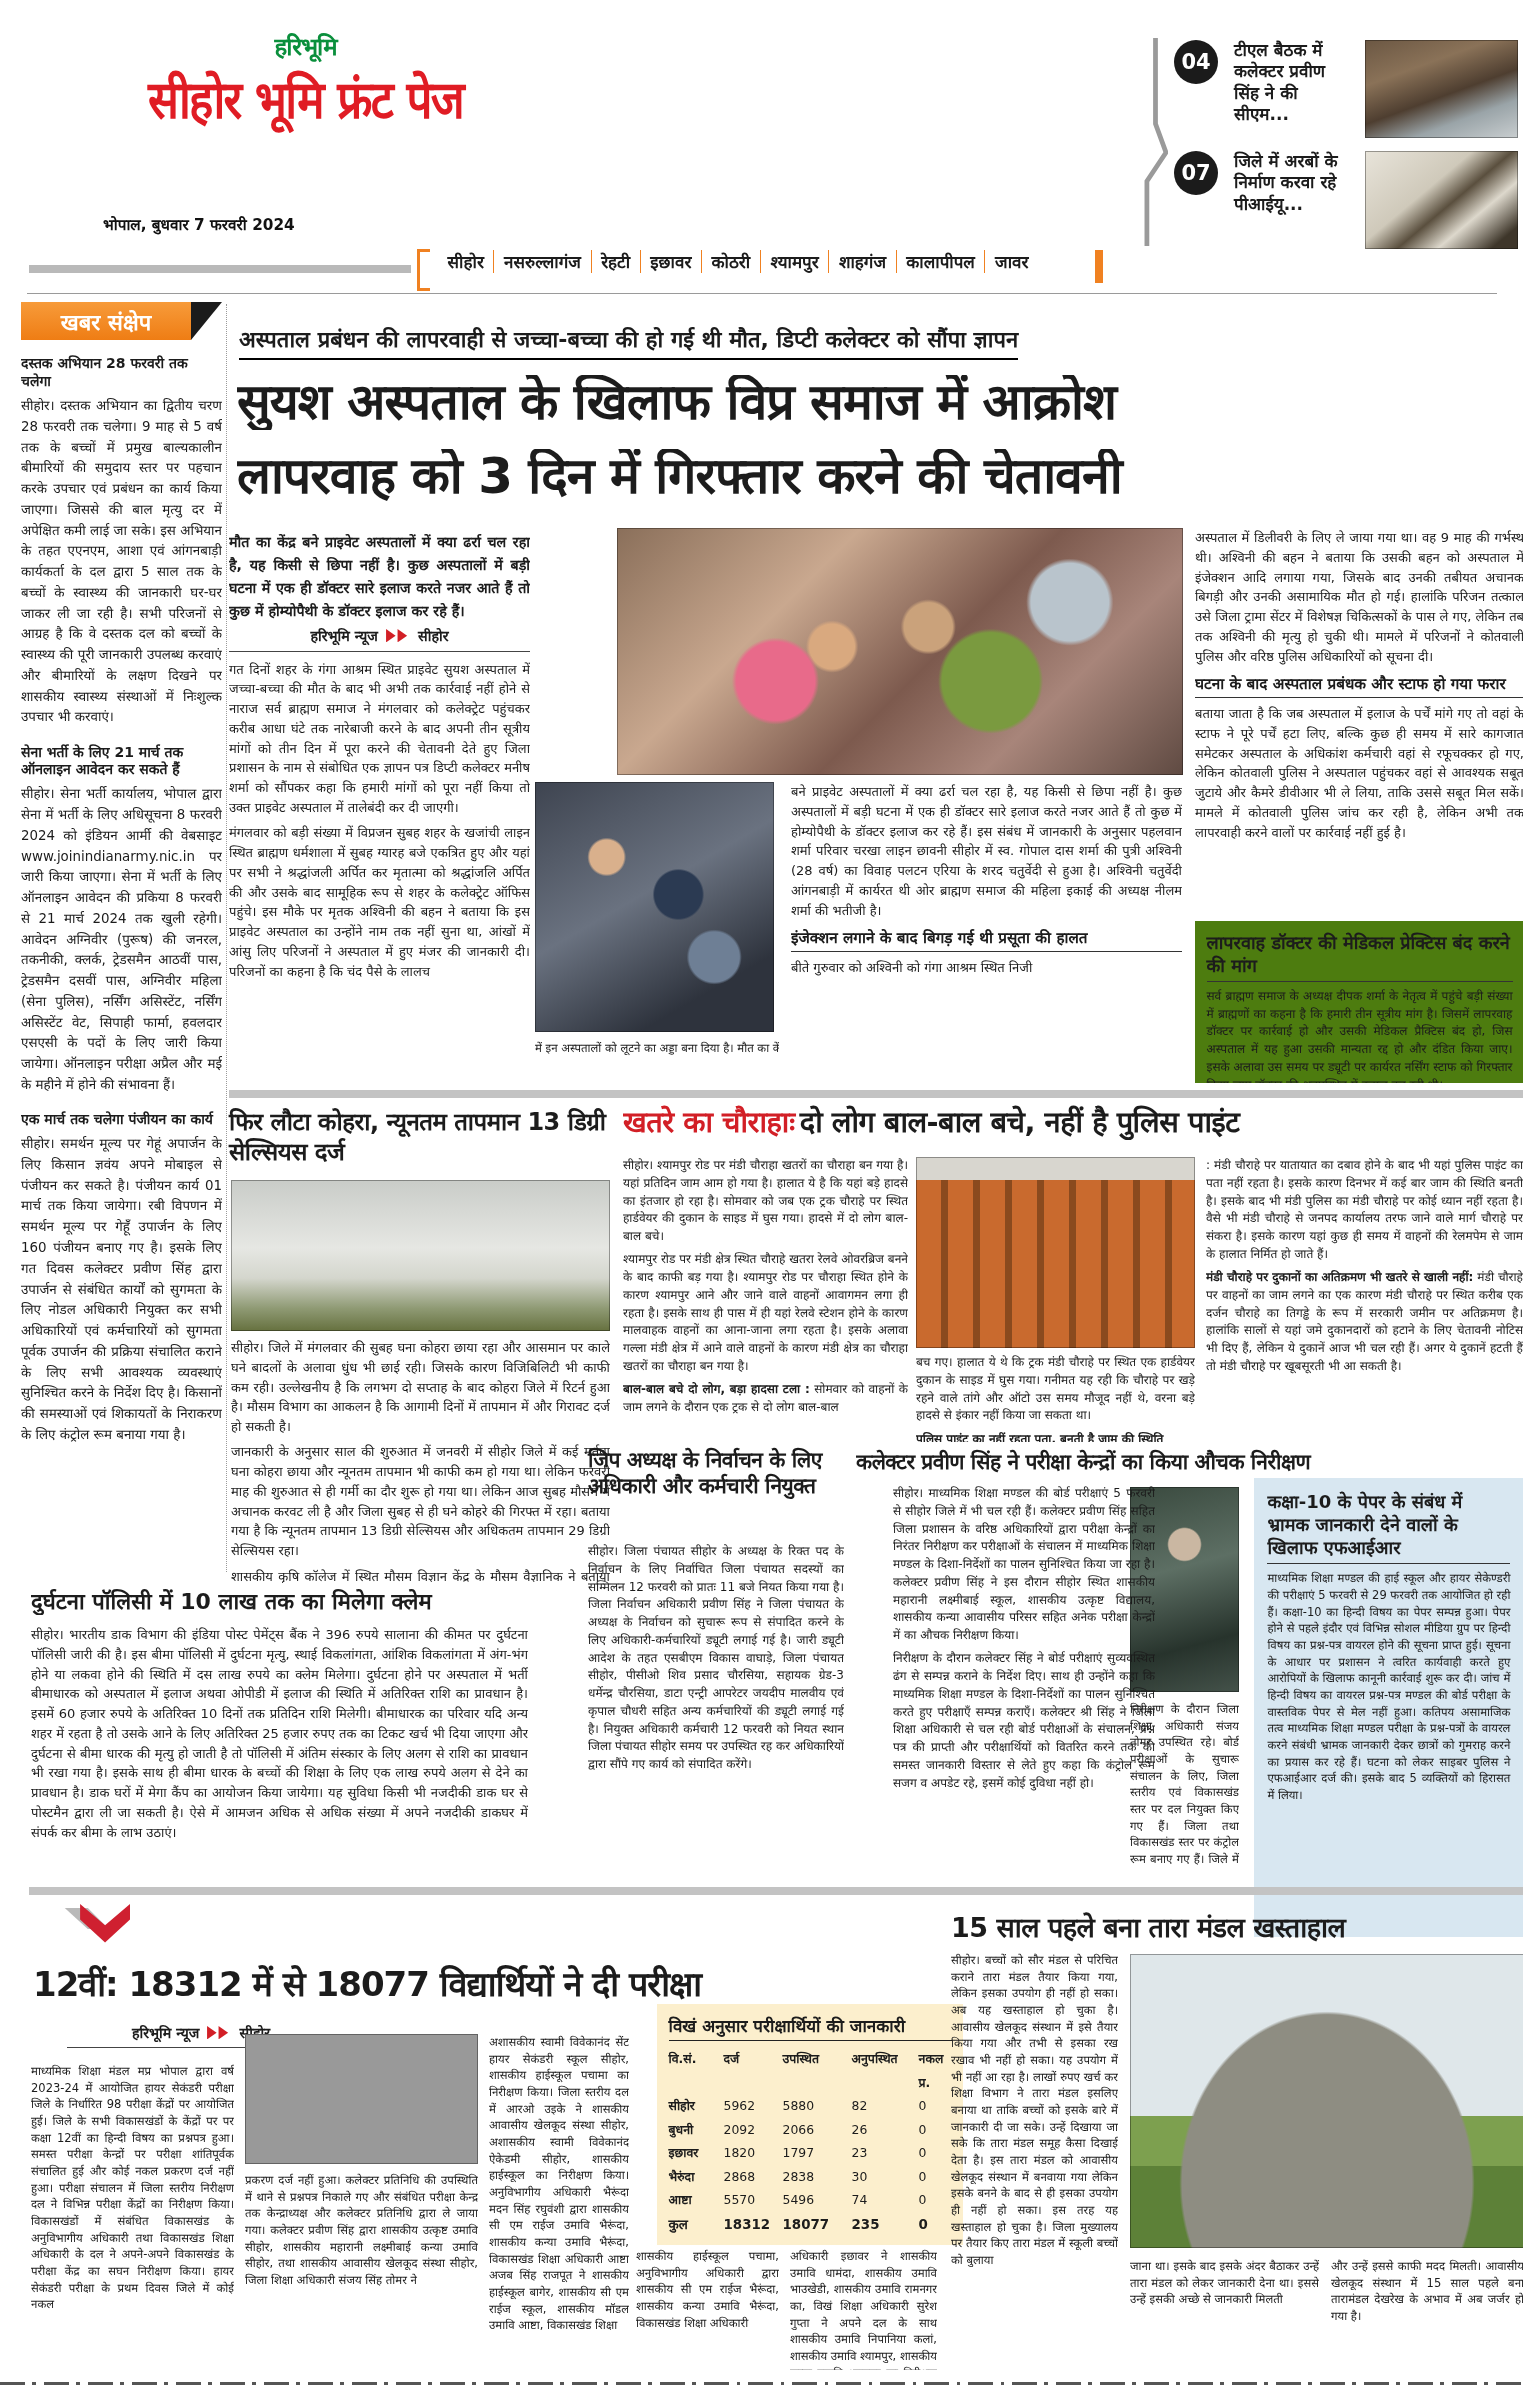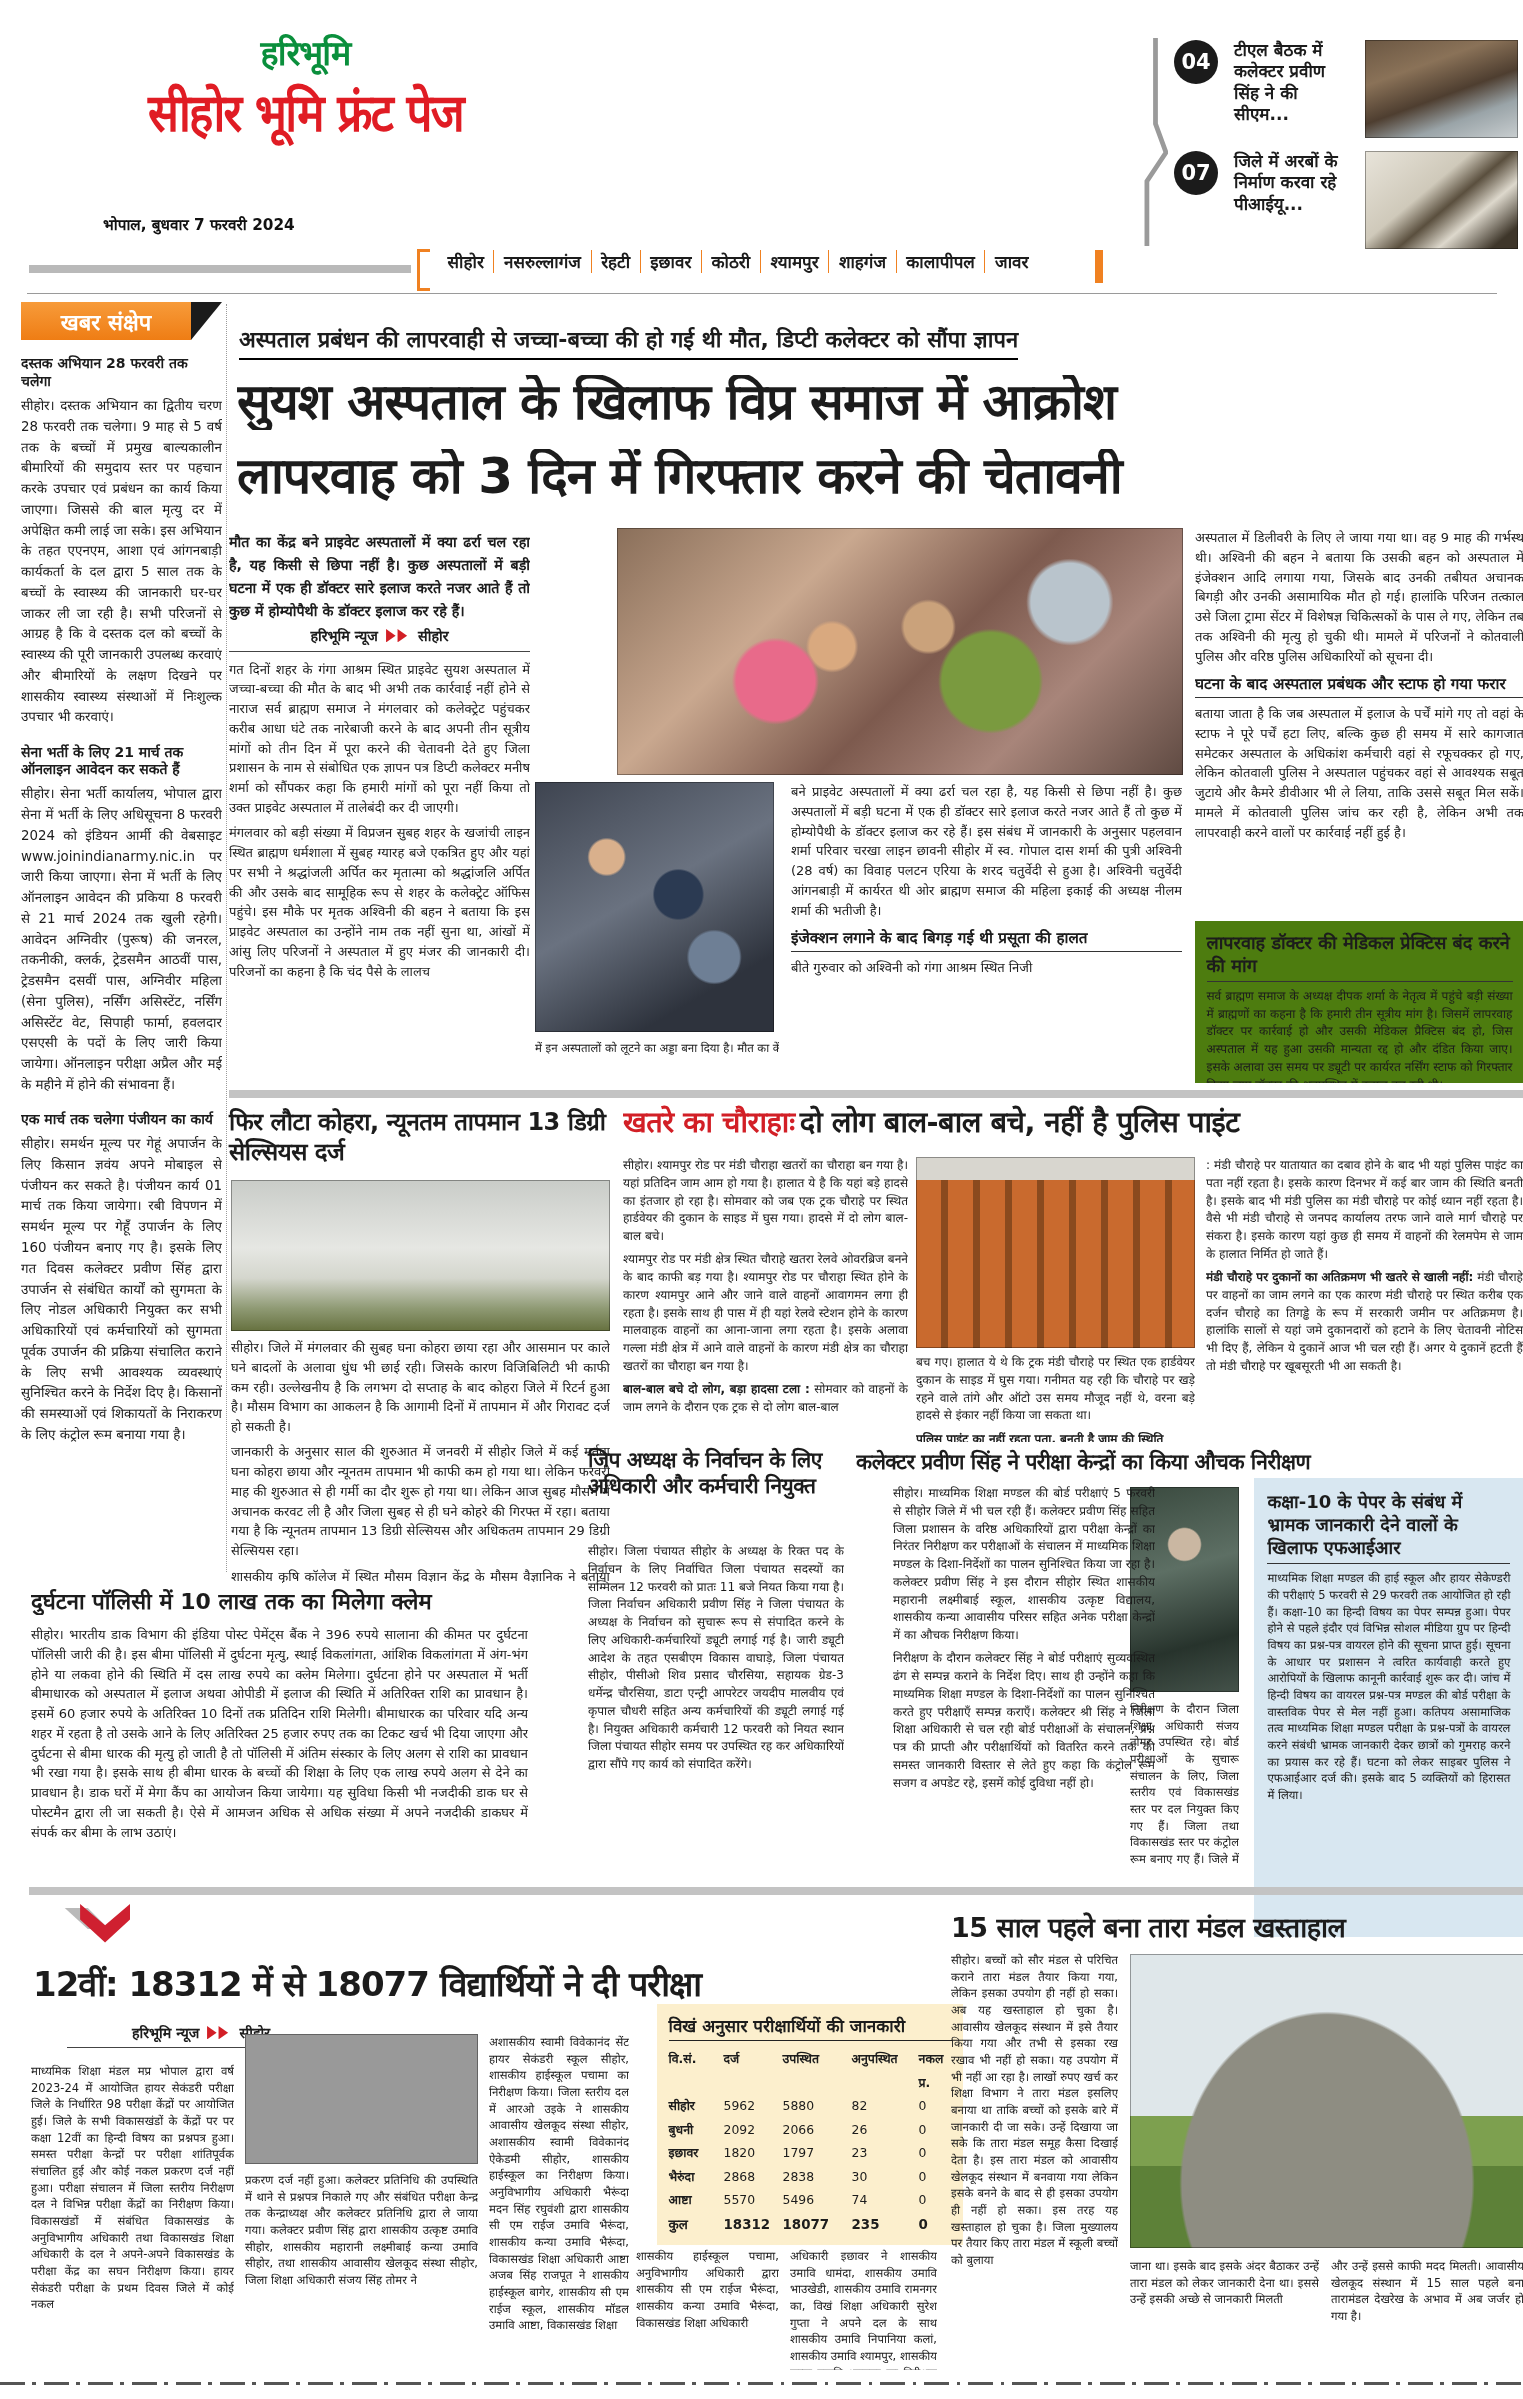--- a/index.html
+++ b/index.html
@@ -2,21 +2,21 @@
 <html><head>
 <meta charset="utf-8">
 <style>
   html,body{margin:0;padding:0;background:#888;}
   .page{position:relative;width:1524px;height:2399px;background:#fff;margin:0 auto;
         font-family:"DejaVu Sans",sans-serif;color:#1c1c1c;overflow:hidden;}
   .abs{position:absolute;}
   .nowrap{white-space:nowrap;overflow:hidden;}
   .clip{overflow:hidden;}
   
-  .brand{font-size:34px;font-weight:bold;color:#0a8f3c;text-align:center;letter-spacing:-1px;}
+  .brand{font-size:24px;font-weight:bold;color:#0a8f3c;text-align:center;letter-spacing:-1px;}
   .mast-title{font-size:52px;font-weight:bold;color:#e01c24;text-align:center;letter-spacing:-1.9px;transform:scaleX(.88);transform-origin:center;}
   .dateline{font-size:15.3px;font-weight:bold;color:#111;}
   .teaser{display:flex;align-items:flex-start;gap:16px;}
   .t-num{width:44px;height:44px;border-radius:50%;background:#1b1b1b;color:#fff;font-size:21px;font-weight:bold;
          display:flex;align-items:center;justify-content:center;flex:0 0 44px;}
   .t-text{font-size:17px;font-weight:bold;line-height:1.25;width:143px;}
   .t-img{width:153px;height:98px;flex:0 0 153px;}
   
   .nav-bar{height:7.6px;background:#b9b9b9;}
   .nav-items{display:flex;align-items:center;font-size:17px;font-weight:bold;}

